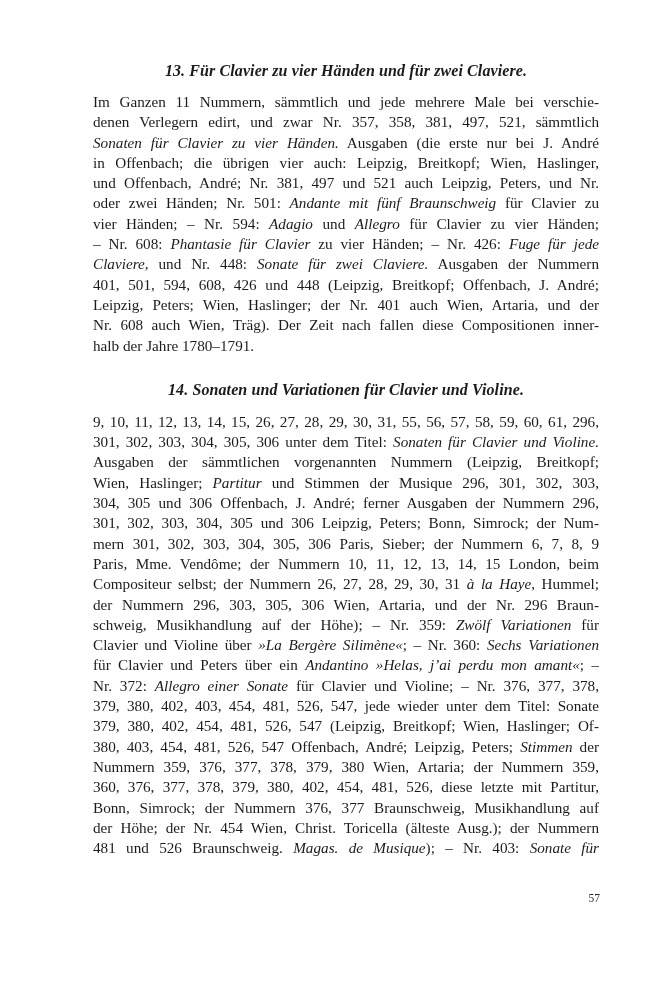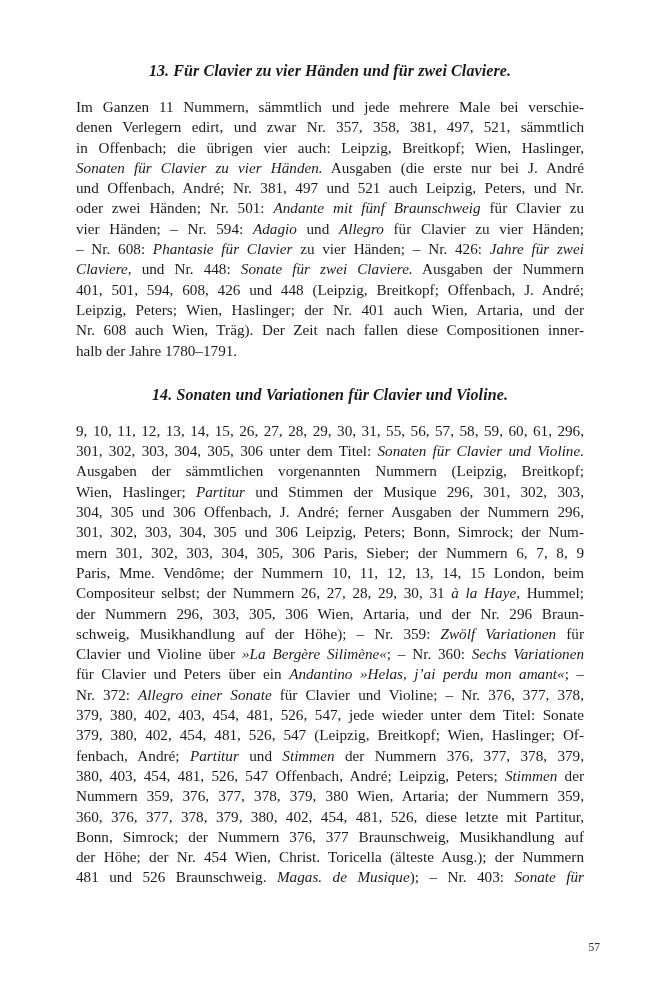--- a/index.html
+++ b/index.html
@@ -10,78 +10,78 @@
   .book-page {
     position: relative;
     width: 660px;
     height: 990px;
     background: #ffffff;
     color: #1b1b1b;
     font-family: "Liberation Serif", "DejaVu Serif", serif;
     overflow: hidden;
   }
   .content {
-    padding: 61px 60px 0 60px;
+    padding: 61px 60px 0 92px;
   }
   .section-heading {
     font-size: 16px;
     font-weight: bold;
     font-style: italic;
     text-align: center;
     line-height: 20px;
     height: 20px;
     margin: 0 0 11px 0;
     letter-spacing: 0.1px;
   }
   .section + .section .section-heading {
     margin-top: 24px;
     margin-bottom: 12px;
   }
   .para {
-    margin: 16px;
+    margin: 1px;
   }
   .line {
     font-size: 15.2px;
     line-height: 20.3px;
     height: 20.3px;
     text-align: justify;
     text-align-last: justify;
     white-space: normal;
     overflow: hidden;
   }
   .line.end {
     text-align-last: left;
   }
   .line .it {
     font-style: italic;
   }
   .page-number {
     position: absolute;
-    top: 941px;
+    top: 892px;
     right: 60px;
     font-size: 11.5px;
     color: #2a2a2a;
   }
 </style>
 </head>
 <body>
 
 <div class="book-page">
   <div class="content">
     <section class="section">
       <h2 class="section-heading">13. Für Clavier zu vier Händen und für zwei Claviere.</h2>
       <div class="para">
           <div class="line"><span>Im Ganzen 11 Nummern, sämmtlich und jede mehrere Male bei verschie-</span></div>
           <div class="line"><span>denen Verlegern edirt, und zwar Nr. 357, 358, 381, 497, 521, sämmtlich</span></div>
+          <div class="line"><span class="it">Sonaten für Clavier zu vier Händen.</span><span> Ausgaben (die erste nur bei J. André</span></div>
           <div class="line"><span>in Offenbach; die übrigen vier auch: Leipzig, Breitkopf; Wien, Haslinger,</span></div>
-          <div class="line"><span class="it">Sonaten für Clavier zu vier Händen.</span><span> Ausgaben (die erste nur bei J. André</span></div>
           <div class="line"><span>und Offenbach, André; Nr. 381, 497 und 521 auch Leipzig, Peters, und Nr.</span></div>
           <div class="line"><span>oder zwei Händen; Nr. 501: </span><span class="it">Andante mit fünf Braunschweig</span><span> für Clavier zu</span></div>
           <div class="line"><span>vier Händen; – Nr. 594: </span><span class="it">Adagio</span><span> und </span><span class="it">Allegro</span><span> für Clavier zu vier Händen;</span></div>
-          <div class="line"><span>– Nr. 608: </span><span class="it">Phantasie für Clavier</span><span> zu vier Händen; – Nr. 426: </span><span class="it">Jahre für zwei</span></div>
+          <div class="line"><span>– Nr. 608: </span><span class="it">Phantasie für Clavier</span><span> zu vier Händen; – Nr. 426: </span><span class="it">Fuge für jede</span></div>
           <div class="line"><span class="it">Claviere,</span><span> und Nr. 448: </span><span class="it">Sonate für zwei Claviere.</span><span> Ausgaben der Nummern</span></div>
           <div class="line"><span>401, 501, 594, 608, 426 und 448 (Leipzig, Breitkopf; Offenbach, J. André;</span></div>
           <div class="line"><span>Leipzig, Peters; Wien, Haslinger; der Nr. 401 auch Wien, Artaria, und der</span></div>
           <div class="line"><span>Nr. 608 auch Wien, Träg). Der Zeit nach fallen diese Compositionen inner-</span></div>
           <div class="line end"><span>halb der Jahre 1780–1791.</span></div>
         </div>
     </section>
     <section class="section">
       <h2 class="section-heading">14. Sonaten und Variationen für Clavier und Violine.</h2>
       <div class="para">
@@ -94,21 +94,20 @@
           <div class="line"><span>mern 301, 302, 303, 304, 305, 306 Paris, Sieber; der Nummern 6, 7, 8, 9</span></div>
           <div class="line"><span>Paris, Mme. Vendôme; der Nummern 10, 11, 12, 13, 14, 15 London, beim</span></div>
           <div class="line"><span>Compositeur selbst; der Nummern 26, 27, 28, 29, 30, 31 </span><span class="it">à la Haye,</span><span> Hummel;</span></div>
           <div class="line"><span>der Nummern 296, 303, 305, 306 Wien, Artaria, und der Nr. 296 Braun-</span></div>
           <div class="line"><span>schweig, Musikhandlung auf der Höhe); – Nr. 359: </span><span class="it">Zwölf Variationen</span><span> für</span></div>
           <div class="line"><span>Clavier und Violine über </span><span class="it">»La Bergère Silimène«</span><span>; – Nr. 360: </span><span class="it">Sechs Variationen</span></div>
           <div class="line"><span>für Clavier und Peters über ein </span><span class="it">Andantino »Helas, j’ai perdu mon amant«</span><span>; –</span></div>
           <div class="line"><span>Nr. 372: </span><span class="it">Allegro einer Sonate</span><span> für Clavier und Violine; – Nr. 376, 377, 378,</span></div>
           <div class="line"><span>379, 380, 402, 403, 454, 481, 526, 547, jede wieder unter dem Titel: Sonate</span></div>
           <div class="line"><span>379, 380, 402, 454, 481, 526, 547 (Leipzig, Breitkopf; Wien, Haslinger; Of-</span></div>
-          <div class="line"><span>fenbach, André; </span><span class="it">Partitur</span><span> und </span><span class="it">Stimmen</span><span> der Nummern 376, 377, 378, 379,</span></div>
           <div class="line"><span>380, 403, 454, 481, 526, 547 Offenbach, André; Leipzig, Peters; </span><span class="it">Stimmen</span><span> der</span></div>
           <div class="line"><span>Nummern 359, 376, 377, 378, 379, 380 Wien, Artaria; der Nummern 359,</span></div>
           <div class="line"><span>360, 376, 377, 378, 379, 380, 402, 454, 481, 526, diese letzte mit Partitur,</span></div>
           <div class="line"><span>Bonn, Simrock; der Nummern 376, 377 Braunschweig, Musikhandlung auf</span></div>
           <div class="line"><span>der Höhe; der Nr. 454 Wien, Christ. Toricella (älteste Ausg.); der Nummern</span></div>
           <div class="line"><span>481 und 526 Braunschweig. </span><span class="it">Magas. de Musique</span><span>); – Nr. 403: </span><span class="it">Sonate für</span></div>
         </div>
     </section>
   </div>
   <div class="page-number">57</div>

